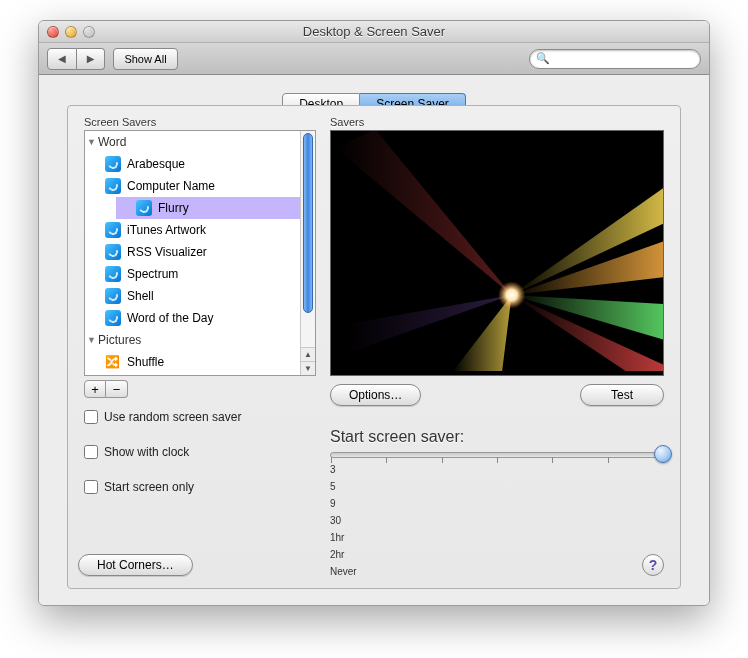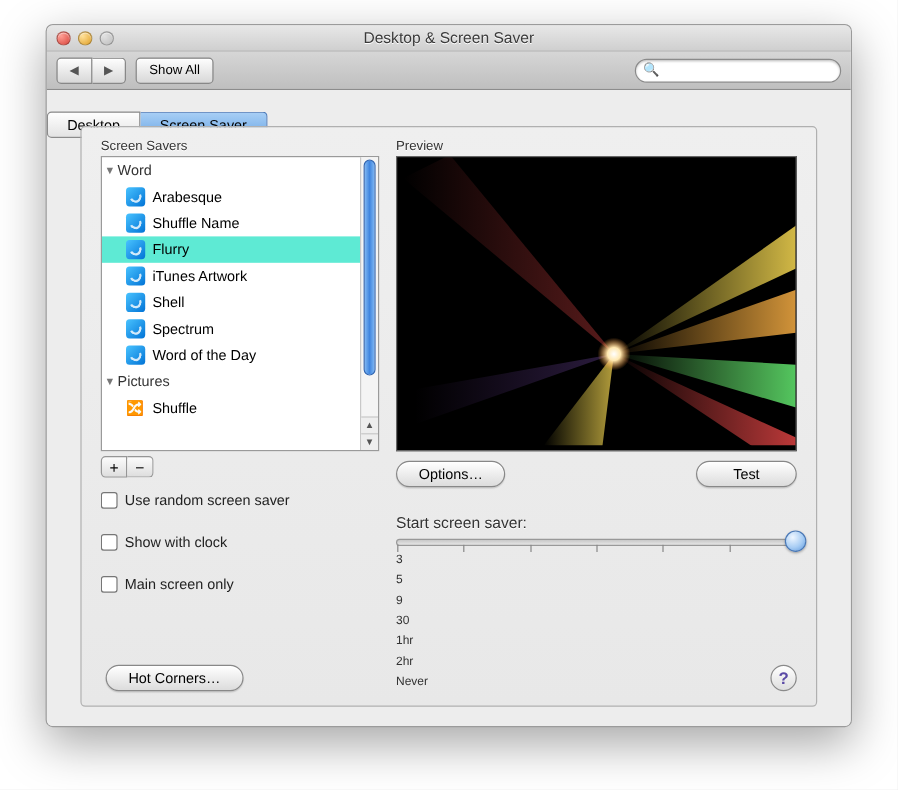--- a/index.html
+++ b/index.html
@@ -43,21 +43,21 @@
   .arrow { font-size:10px; color:#555;}
   .search {
     margin-left:auto; width:172px; height:20px;
     border:1px solid #8a8a8a; border-radius:10px;
     background:#fff; display:flex; align-items:center; padding:0 6px;
     box-shadow: inset 0 1px 2px rgba(0,0,0,0.25);
   }
   .search input{border:0; outline:0; flex:1; font-size:11px;}
   .search .mag{color:#888; font-size:11px; margin-right:3px;}
   .content { position:relative; background:#ededed; height:calc(100% - 54px); }
-  .tabs-wrap { display:flex; padding-top:18px; }
+  .tabs-wrap { display:flex; justify-content:center; padding-top:18px; }
   .tabs { display:flex; }
   .tab {
     font-size:12px; padding:3px 16px; border:1px solid #8b8b8b;
     background:linear-gradient(to bottom,#fefefe,#e3e3e3);
   }
   .tab:first-child{border-radius:4px 0 0 4px;}
   .tab:last-child{border-radius:0 4px 4px 0; border-left:0;}
   .tab.active{
     background:linear-gradient(to bottom,#a7cef5,#6fa9e6);
     border-color:#4a79b9; color:#000;
@@ -80,21 +80,21 @@
   .list-inner{flex:1; overflow:hidden;}
   .scrollbar{width:15px; border-left:1px solid #c8c8c8; background:#f4f4f4; position:relative;}
   .scroll-thumb{position:absolute; left:2px; right:2px; top:2px; height:180px; border-radius:6px;
     background:linear-gradient(to right,#7fb7f3,#3f85df,#7fb7f3); border:1px solid #3568b2;}
   .scroll-btn{position:absolute; left:0; right:0; height:14px; display:flex; align-items:center; justify-content:center; font-size:8px; color:#555; background:#eee; border-top:1px solid #c8c8c8;}
   .scroll-up{bottom:14px;}
   .scroll-down{bottom:0;}
   .row{height:22px; display:flex; align-items:center; font-size:12px; padding-left:4px;}
   .row.group{padding-left:2px; color:#333;}
   .row.item{padding-left:20px;}
-  .row.selected{background:#5eead4;}
+  .row.selected{background:#c4b5fd;margin-left:31px;}
   .disc{display:inline-block; width:10px; color:#777; font-size:9px; margin-right:1px;}
   .app-icon{width:16px; height:16px; border-radius:3px; margin-right:6px;
     background:linear-gradient(135deg,#49c3ff,#0173d6); position:relative; flex-shrink:0;}
   .app-icon::after{content:""; position:absolute; inset:3px; border:2px solid rgba(255,255,255,0.8); border-radius:50%; border-top-color:transparent; border-left-color:transparent; transform:rotate(20deg);}
   .shuffle-icon{width:16px; height:16px; margin-right:6px; display:flex; align-items:center; justify-content:center; font-size:12px; color:#333; flex-shrink:0;}
   .pm-bar{display:flex; margin-top:4px;}
   .pm-btn{width:22px; height:18px; border:1px solid #969696; background:linear-gradient(to bottom,#fcfcfc,#dedede); font-size:13px; display:flex; align-items:center; justify-content:center;}
   .pm-btn:first-child{border-radius:4px 0 0 4px;}
   .pm-btn:last-child{border-radius:0 4px 4px 0; border-left:0;}
   .checks{margin-top:12px; display:flex; flex-direction:column; gap:21px;}
@@ -112,21 +112,21 @@
   }
   .slider-wrap{margin-top:22px;}
   .slider-track{position:relative; height:6px; background:linear-gradient(to bottom,#c8c8c8,#e6e6e6); border:1px solid #999; border-radius:3px; margin:6px 0 2px 0;}
   .tick{position:absolute; top:100%; width:1px; height:6px; background:#888;}
   .slider-thumb{position:absolute; top:-8px; width:18px; height:18px; border-radius:50%;
     background:radial-gradient(circle at 35% 30%,#eef6ff,#a8cdf4 55%,#5d98dc); border:1px solid #4b79b6;
     box-shadow:0 1px 2px rgba(0,0,0,0.3);
     transform:translateX(-50%);}
   .tick-labels{display:flex; justify-content:space-between; font-size:10px; color:#333; margin-top:6px;}
   .tick-rel{position:relative; height:12px;}
-  .bottom-row{position:absolute; left:20px; right:16px; bottom:12px; display:flex; align-items:center; justify-content:space-between;}
+  .bottom-row{position:absolute; left:10px; right:16px; bottom:12px; display:flex; align-items:center; justify-content:space-between;}
   .help{width:22px; height:22px; border-radius:50%; border:1px solid #8a8a8a;
     background:linear-gradient(to bottom,#fff,#dedede); display:flex; align-items:center; justify-content:center;
     font-size:14px; color:#5b4aa6; font-weight:bold;}
 </style>
 </head>
 <body>
 
 <div class="window">
 
   <div class="titlebar">
@@ -172,37 +172,41 @@
               <div class="row group">
                   <span class="disc">▼</span>
                   <span>Word</span>
                 </div>
               <div class="row item">
                   <span class="app-icon"></span>
                   <span>Arabesque</span>
                 </div>
               <div class="row item">
                   <span class="app-icon"></span>
-                  <span>Shuffle Name</span>
+                  <span>Computer Name</span>
                 </div>
               <div class="row item selected">
                   <span class="app-icon"></span>
                   <span>Flurry</span>
                 </div>
               <div class="row item">
                   <span class="app-icon"></span>
                   <span>iTunes Artwork</span>
                 </div>
               <div class="row item">
                   <span class="app-icon"></span>
+                  <span>RSS Visualizer</span>
+                </div>
+              <div class="row item">
+                  <span class="app-icon"></span>
+                  <span>Spectrum</span>
+                </div>
+              <div class="row item">
+                  <span class="app-icon"></span>
                   <span>Shell</span>
-                </div>
-              <div class="row item">
-                  <span class="app-icon"></span>
-                  <span>Spectrum</span>
                 </div>
               <div class="row item">
                   <span class="app-icon"></span>
                   <span>Word of the Day</span>
                 </div>
               <div class="row group">
                   <span class="disc">▼</span>
                   <span>Pictures</span>
                 </div>
               <div class="row item">
@@ -224,27 +228,27 @@
             <label class="check">
                 <input type="checkbox" style="">
                 <span>Use random screen saver</span>
               </label>
             <label class="check">
                 <input type="checkbox" style="">
                 <span>Show with clock</span>
               </label>
             <label class="check">
                 <input type="checkbox" style="">
-                <span>Main screen only</span>
+                <span>Start screen only</span>
               </label>
           </div>
         </div>
 
         <div class="col-right">
-          <div class="field-label">Preview</div>
+          <div class="field-label">Savers</div>
           <div class="preview-box">
             <svg class="flurry" viewBox="0 0 340 246">
               <defs>
                 <radialGradient id="core" cx="50%" cy="50%" r="50%">
                   <stop offset="0%" stop-color="#ffffff"></stop>
                   <stop offset="40%" stop-color="#ffe8b0"></stop>
                   <stop offset="100%" stop-color="rgba(255,150,50,0)"></stop>
                 </radialGradient>
                 <linearGradient id="g1" x1="0" y1="0" x2="1" y2="0">
                     <stop offset="0" stop-color="rgba(255,230,80,0)"></stop>
@@ -277,21 +281,21 @@
                 <polygon points="0,0 -170,60 -170,30" fill="url(#g5)" opacity="0.25"></polygon>
                 <circle r="14" fill="url(#core)"></circle>
               </g>
             </svg>
           </div>
           <div class="btn-row">
             <div class="aqua-btn">Options…</div>
             <div class="aqua-btn" style="padding:0 30px">Test</div>
           </div>
           <div class="slider-wrap">
-            <div class="field-label" style="font-size:13px">Start screen saver:</div>
+            <div class="field-label" style="font-size:16px">Start screen saver:</div>
             <div class="slider-track">
               <div class="tick" style="left:0%"></div>
               <div class="tick" style="left:16.66%"></div>
               <div class="tick" style="left:33.33%"></div>
               <div class="tick" style="left:50%"></div>
               <div class="tick" style="left:66.66%"></div>
               <div class="tick" style="left:83.33%"></div>
               <div class="tick" style="left:100%"></div>
               <div class="slider-thumb" style="left:100%"></div>
             </div>

